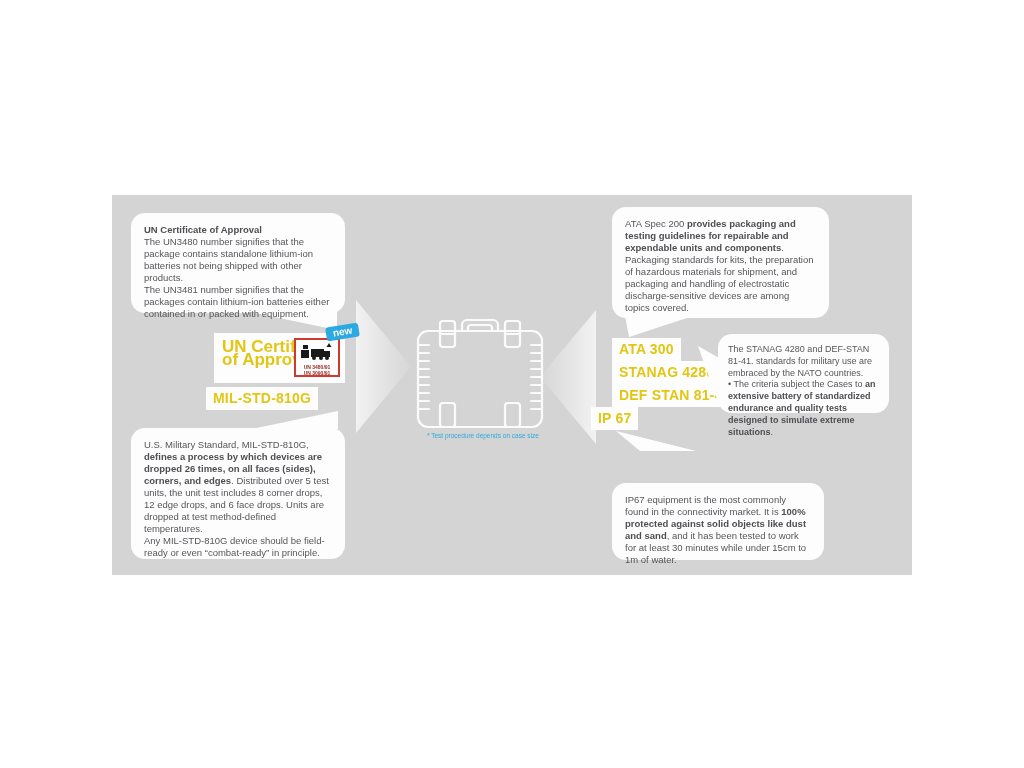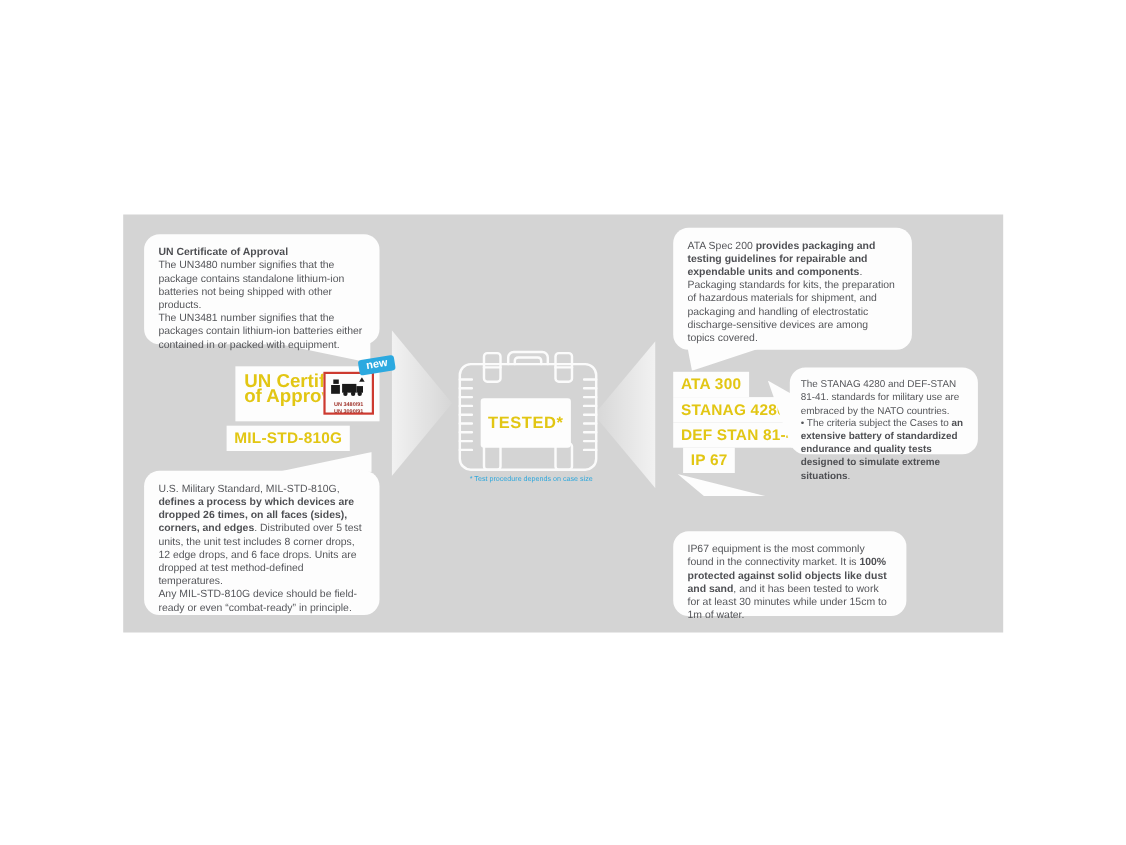--- a/index.html
+++ b/index.html
@@ -67,21 +67,20 @@
       <rect x="30" y="8" width="15" height="26" rx="3"></rect>
       <line x1="30" y1="21" x2="45" y2="21"></line>
       <rect x="95" y="8" width="15" height="26" rx="3"></rect>
       <line x1="95" y1="21" x2="110" y2="21"></line>
       <rect x="30" y="90" width="15" height="24" rx="3"></rect>
       <rect x="95" y="90" width="15" height="24" rx="3"></rect>
       <path d="M8 32 h11 M8 40 h11 M8 48 h11 M8 56 h11 M8 64 h11 M8 72 h11 M8 80 h11 M8 88 h11 M8 96 h11"></path>
       <path d="M121 32 h11 M121 40 h11 M121 48 h11 M121 56 h11 M121 64 h11 M121 72 h11 M121 80 h11 M121 88 h11 M121 96 h11"></path>
     </g>
   </svg>
-  <div class="tested">TESTED*</div>
   <div class="footnote">* Test procedure depends on case size</div>
 
   <div class="tail" id="tail-un"></div>
   <div class="bubble" id="bubble-un">
     <b>UN Certificate of Approval</b><br>
     <span><span>The UN3480 number signifies that the package contains standalone lithium-ion batteries not being shipped with other products.<br>The UN3481 number signifies that the packages contain lithium-ion batteries either contained in or packed with equipment.</span></span>
   </div>
 
   <div class="un-label">
     <div class="txt">
@@ -115,21 +114,21 @@
   </div>
 
   <div class="tail" id="tail-ata"></div>
   <div class="bubble" id="bubble-ata">
     <span><span>ATA Spec 200 </span><b>provides packaging and testing guidelines for repairable and expendable units and components</b><span>. Packaging standards for kits, the preparation of hazardous materials for shipment, and packaging and handling of electrostatic discharge-sensitive devices are among topics covered.</span></span>
   </div>
 
   <div class="std-label" style="left:612px;top:338px;">ATA 300</div>
   <div class="std-label" style="left:612px;top:361px;">STANAG 4280</div>
   <div class="std-label" style="left:612px;top:384px;">DEF STAN 81-41</div>
-  <div class="std-label" style="left:621px;top:407px;">IP 67</div>
+  <div class="std-label" style="left:591px;top:407px;">IP 67</div>
 
   <div class="tail" id="tail-stanag"></div>
   <div class="bubble" id="bubble-stanag">
     <span><span>The STANAG 4280 and DEF-STAN 81-41. standards for military use are embraced by the NATO countries.<br>• The criteria subject the Cases to </span><b>an extensive battery of standardized endurance and quality tests designed to simulate extreme situations</b><span>.</span></span>
   </div>
 
   <div class="tail" id="tail-ip"></div>
   <div class="bubble" id="bubble-ip">
     <span><span>IP67 equipment is the most commonly found in the connectivity market. It is </span><b>100% protected against solid objects like dust and sand</b><span>, and it has been tested to work for at least 30 minutes while under 15cm to 1m of water.</span></span>
   </div>

